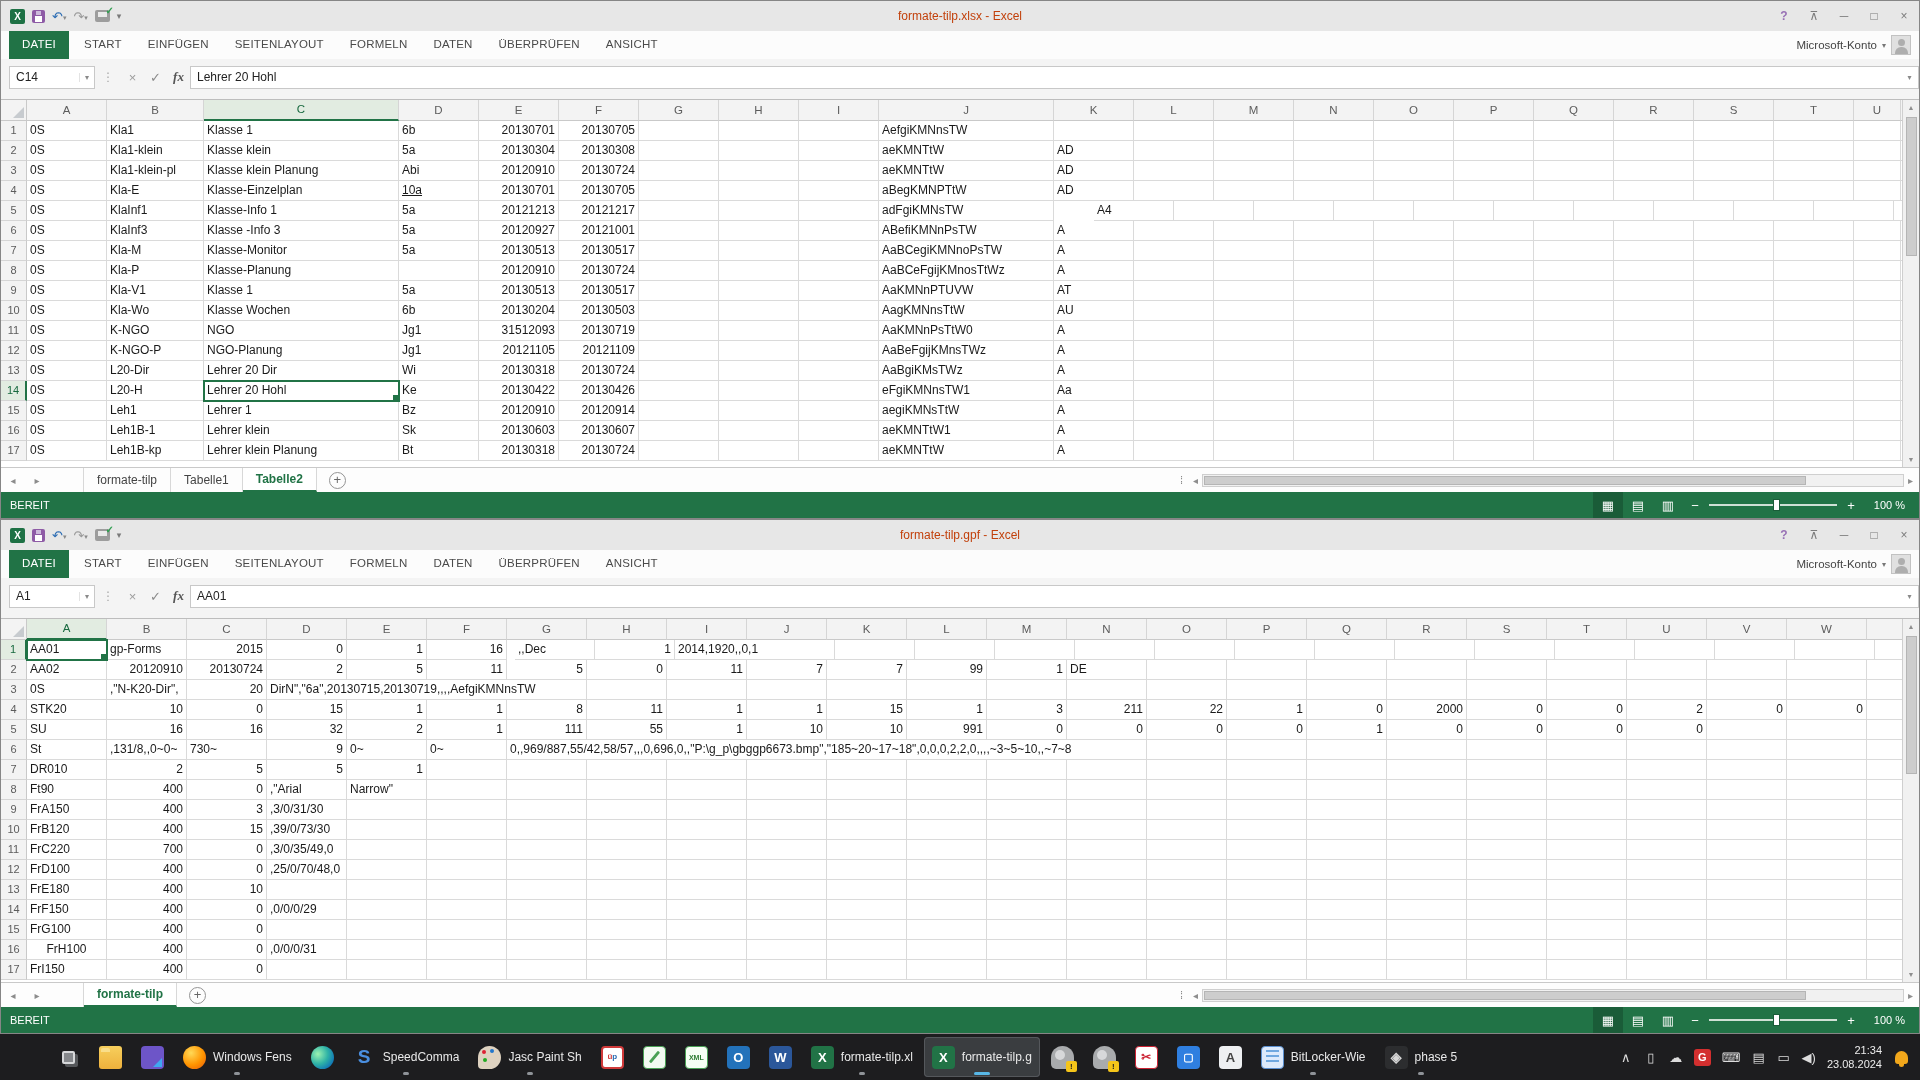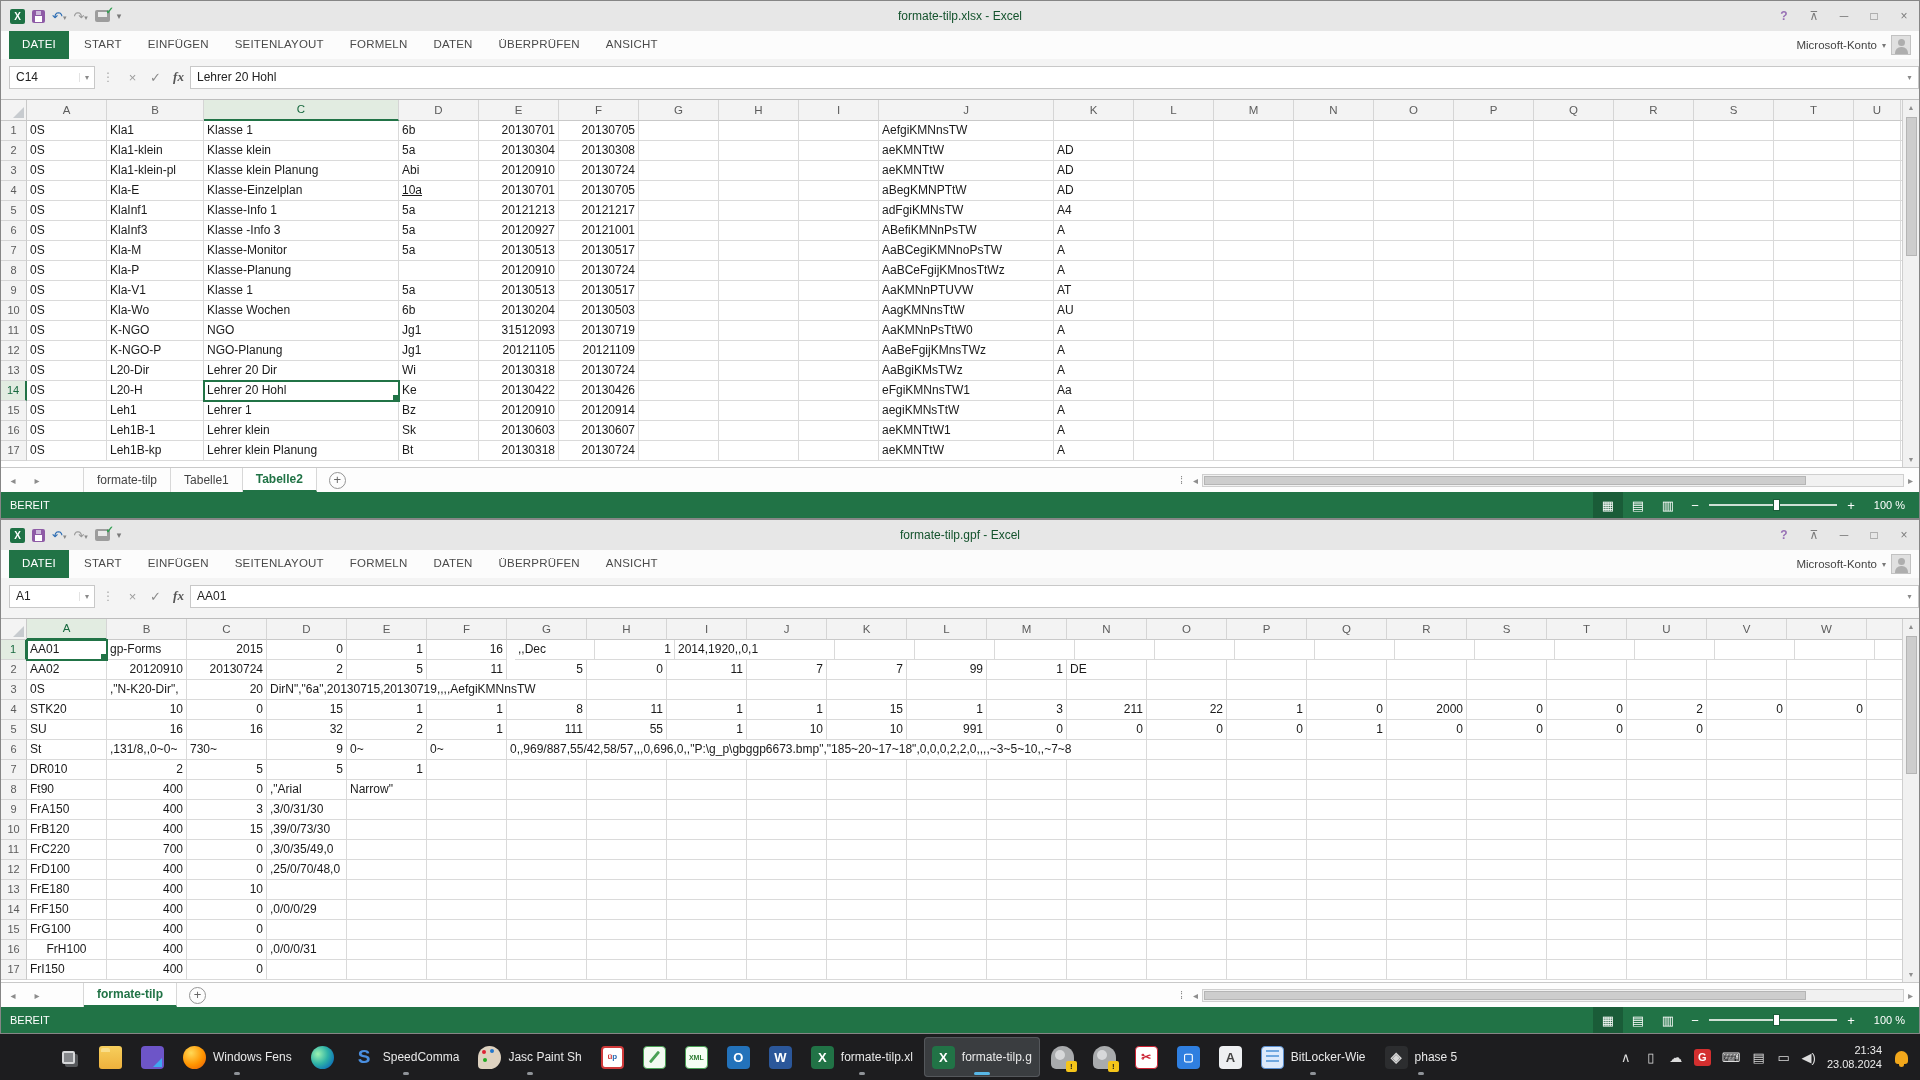--- a/index.html
+++ b/index.html
@@ -17,21 +17,21 @@
   .q.save{width:13px;height:13px;background:#8e5ba6;border-radius:2px;}
   .q.save::after{content:"";position:absolute;left:3px;right:3px;bottom:1px;height:6px;background:#fff;}
   .q.save::before{content:"";position:absolute;left:4px;right:4px;top:1px;height:4px;background:#cdbbdb;}
   .q.undo{color:#2b6cb3;font-size:13px;}
   .q.redo{color:#9a9a9a;font-size:13px;}
   .q small{font-size:7px;color:#8a8a8a;vertical-align:middle;}
   .q.print{width:15px;height:12px;background:#9d9d9d;border-radius:2px;}
   .q.print::after{content:"✓";position:absolute;right:-4px;top:-5px;color:#2e9e4f;font-size:10px;font-weight:bold;}
   .q.print::before{content:"";position:absolute;left:3px;right:3px;top:2px;height:5px;background:#e9e9e9;}
   .q.more{color:#7a7a7a;font-size:9px;}
-  .title{position:absolute;left:50%;transform:translateX(-50%);font-size:12px;color:#14532d;white-space:nowrap;}
+  .title{position:absolute;left:50%;transform:translateX(-50%);font-size:12px;color:#c2410c;white-space:nowrap;}
   .controls{margin-left:auto;display:flex;align-items:center;height:100%;}
   .controls span{width:30px;height:100%;display:flex;align-items:center;justify-content:center;color:#7c7c7c;font-size:12px;}
   .controls .helpq{color:#9871b5;font-weight:bold;}
   .ribbonrow{height:28px;background:#fcfcfc;display:flex;align-items:stretch;padding-left:8px;flex:0 0 auto;}
   .rtabs{display:flex;align-items:stretch;}
   .rtab{padding:7px 13px 0 13px;font-size:11.5px;color:#4a4a4a;letter-spacing:.2px;}
   .rtab.file{background:#217346;color:#fff;margin-right:2px;padding-top:7px;}
   .account{margin-left:auto;display:flex;align-items:center;gap:5px;font-size:11.5px;color:#444;padding-right:8px;}
   .account i{font-style:normal;font-size:8px;color:#777;}
   .avatar{width:20px;height:20px;background:#e0e0e0;border:1px solid #c2c2c2;position:relative;display:inline-block;}
@@ -328,21 +328,21 @@
             <div class="cell" style="width: 80px;">0S</div>
             <div class="cell" style="width: 97px;">KlaInf1</div>
             <div class="cell" style="width: 195px;">Klasse-Info 1</div>
             <div class="cell" style="width: 80px;">5a</div>
             <div class="cell r" style="width: 80px;">20121213</div>
             <div class="cell r" style="width: 80px;">20121217</div>
             <div class="cell" style="width: 80px;"></div>
             <div class="cell" style="width: 80px;"></div>
             <div class="cell" style="width: 80px;"></div>
             <div class="cell" style="width: 175px;">adFgiKMNsTW</div>
-            <div class="cell" style="width: 80px;">A4</div>
+            <div class="cell" style="width: 80px; margin-left: 40px;">A4</div>
             <div class="cell" style="width: 80px;"></div>
             <div class="cell" style="width: 80px;"></div>
             <div class="cell" style="width: 80px;"></div>
             <div class="cell" style="width: 80px;"></div>
             <div class="cell" style="width: 80px;"></div>
             <div class="cell" style="width: 80px;"></div>
             <div class="cell" style="width: 80px;"></div>
             <div class="cell" style="width: 80px;"></div>
             <div class="cell" style="width: 80px;"></div>
             <div class="cell" style="width: 47px;"></div>

